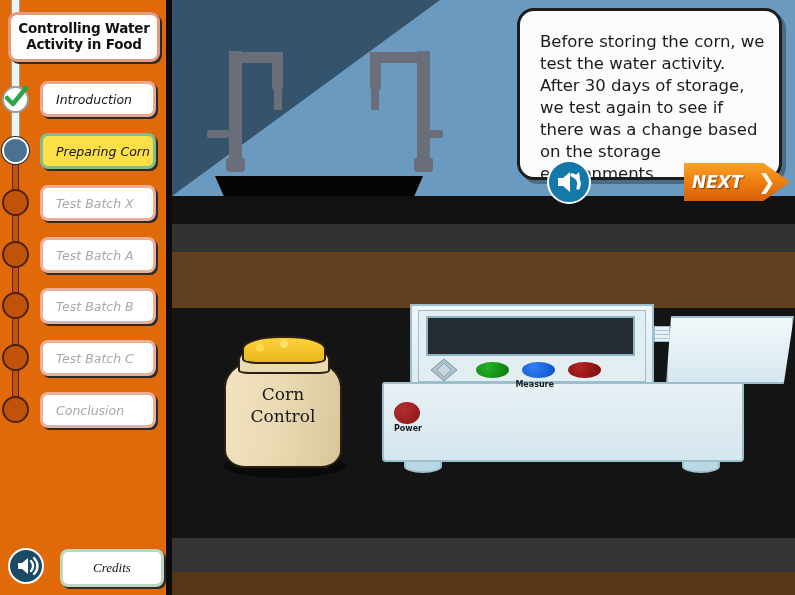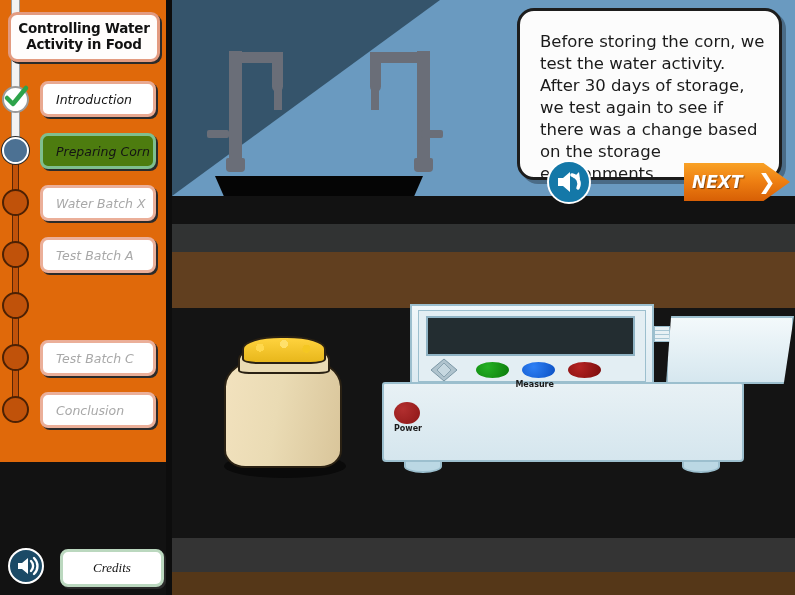--- a/index.html
+++ b/index.html
@@ -1,20 +1,20 @@
 <!DOCTYPE html>
 <html><head>
 <meta charset="utf-8">
 <style>
   html,body{margin:0;padding:0;background:#121212;}
   body{width:795px;height:595px;overflow:hidden;font-family:"DejaVu Sans",sans-serif;}
   #stage{position:relative;width:795px;height:595px;overflow:hidden;background:#121212;}
 
   
-  #sidebar{position:absolute;left:0;top:0;width:172px;height:462px;background:#E0690A;}
+  #sidebar{position:absolute;left:0;top:0;width:172px;height:595px;background:#E0690A;}
   #rail{position:absolute;left:166px;top:0;width:6px;height:595px;background:#0d0d0d;}
 
   .track-done{position:absolute;left:11px;top:-4px;width:9px;height:155px;
     background:#f2f2f2;border-left:1px solid #9a9a9a;border-right:1px solid #9a9a9a;box-sizing:border-box;}
   .track-todo{position:absolute;left:12px;top:150px;width:7px;height:265px;
     background:#C0520A;border-left:1px solid #5a2604;border-right:1px solid #5a2604;box-sizing:border-box;}
 
   .node{position:absolute;left:2px;width:27px;height:27px;border-radius:50%;box-sizing:border-box;}
   .node.todo{background:#C0520A;border:2px solid #4d2104;}
   .node.current{background:#4C7193;border:2px solid #ffffff;box-shadow:0 0 0 1px #2a2a2a;}
@@ -26,21 +26,21 @@
     box-shadow:2px 2px 0 #2b2b2b;box-sizing:border-box;
     display:flex;align-items:center;justify-content:center;text-align:center;}
   #titlebox span{font-family:"DejaVu Sans",sans-serif;font-weight:bold;font-size:13.5px;color:#121212;line-height:1.18;letter-spacing:-.2px;}
 
   .navitem{position:absolute;left:40px;width:116px;height:36px;border-radius:8px;
     box-sizing:border-box;background:#ffffff;box-shadow:2px 2px 0 #2b2b2b;
     display:flex;align-items:center;padding-left:13px;}
   .navitem span{font-family:"DejaVu Sans",sans-serif;font-style:italic;font-size:12.5px;white-space:nowrap;}
   .navitem.done{border:3px solid #E9A991;}
   .navitem.done span{color:#141414;}
-  .navitem.active{border:3px solid #7FBF8F;background:#4d7c0f;}
+  .navitem.active{border:3px solid #7FBF8F;background:#fde047;}
   .navitem.active span{color:#141414;}
   .navitem.todo{border:3px solid #EBAF99;}
   .navitem.todo span{color:#A8A8A8;}
 
   #creditsbtn{position:absolute;left:60px;top:549px;width:104px;height:38px;
     background:#ffffff;border:3px solid #BBD8BF;border-radius:8px;box-sizing:border-box;
     box-shadow:2px 2px 0 #2b2b2b;display:flex;align-items:center;justify-content:center;}
   #creditsbtn span{font-family:Liberation Serif, serif;font-style:italic;font-size:13px;color:#151515;}
 
   #muteicon{position:absolute;left:8px;top:548px;width:36px;height:36px;border-radius:50%;
@@ -172,20 +172,24 @@
     <div class="band" id="band-brown-top"></div>
     <div class="band" id="floor"></div>
     <div class="band" id="band-gray-bot"></div>
     <div class="band" id="band-brown-bot"></div>
 
     <div id="sack">
       <div id="sackshadow"></div>
       <div id="sackbody"></div>
       <div id="sackneck"></div>
       <div id="corntop"></div>
+      <div id="sacktext">
+        <div>Corn</div>
+        <div>Control</div>
+      </div>
     </div>
 
     <div id="instr">
       <div id="instr-base"></div>
       <div id="instr-upper"></div>
       <div id="instr-panel"></div>
       <div id="screen"></div>
 
       <div id="dpad">
         <svg width="28" height="24" viewBox="0 0 28 24">
@@ -250,24 +254,27 @@
     <div class="node todo" style="top:344px;"></div>
     <div class="node todo" style="top:396px;"></div>
 
     <div class="navitem done" style="top:81px;">
       <span>Introduction</span>
       </div>
     <div class="navitem active" style="top:133px;">
       <span>Preparing Corn</span>
       </div>
     <div class="navitem todo" style="top:185px;">
-      <span>Water Batch X</span>
+      <span>Test Batch X</span>
       </div>
     <div class="navitem todo" style="top:237px;">
       <span>Test Batch A</span>
+      </div>
+    <div class="navitem todo" style="top:288px;">
+      <span>Test Batch B</span>
       </div>
     <div class="navitem todo" style="top:340px;">
       <span>Test Batch C</span>
       </div>
     <div class="navitem todo" style="top:392px;">
       <span>Conclusion</span>
       </div>
 
     <div id="muteicon">
       <svg width="32" height="32" viewBox="0 0 32 32">

